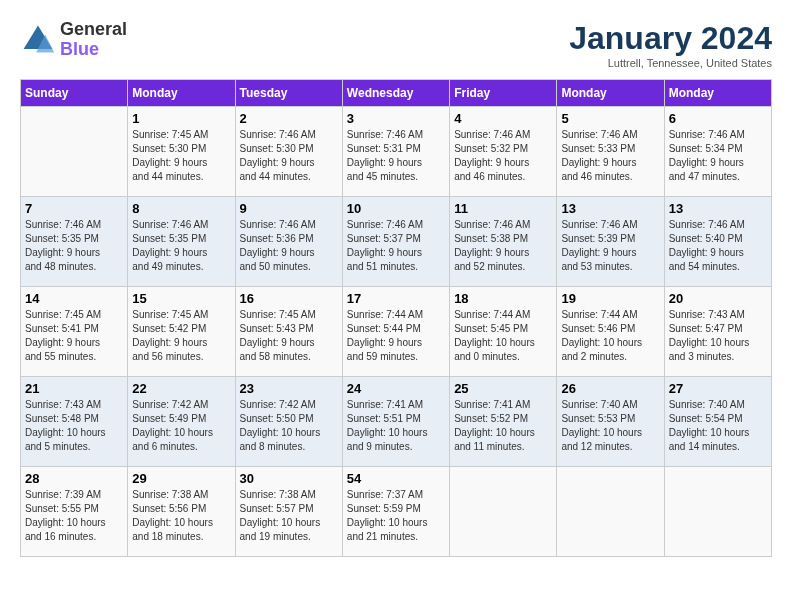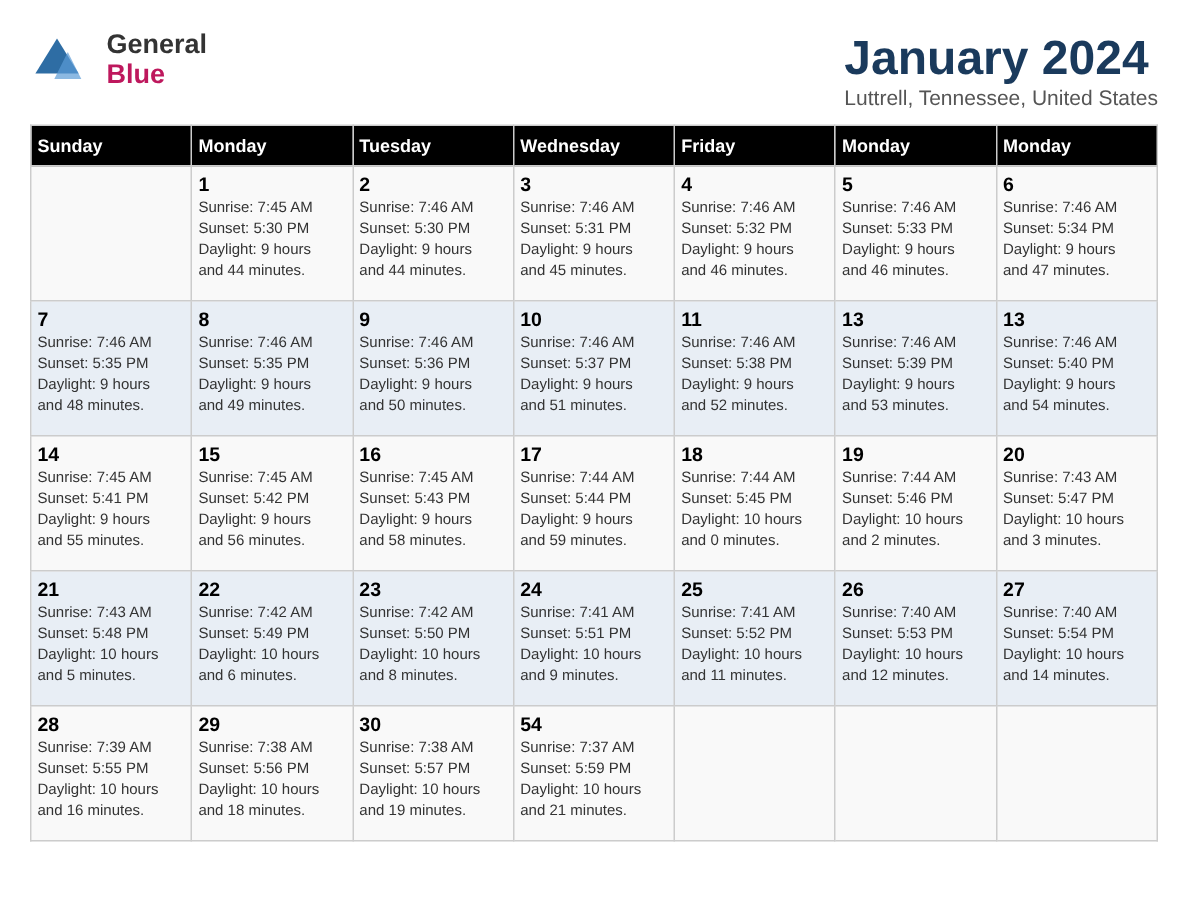--- a/index.html
+++ b/index.html
@@ -12,52 +12,52 @@
     }
     .header {
       display: flex;
       justify-content: space-between;
       align-items: flex-start;
       margin-bottom: 10px;
     }
     .logo {
       display: flex;
       align-items: center;
-      gap: 15px;
+      gap: 4px;
     }
     .logo-text {
       font-size: 18px;
       font-weight: bold;
       line-height: 1.1;
     }
     .logo-general { color: #333; }
-    .logo-blue { color: #be185d; }
+    .logo-blue { color: #8b5cf6; }
     .logo-icon {
       width: 36px;
       height: 36px;
     }
     .title-block {
-      text-align: left;
+      text-align: right;
     }
     .month-title {
       font-size: 32px;
       font-weight: bold;
       color: #1a3a5c;
     }
     .location {
-      font-size: 14px;
+      font-size: 11px;
       color: #555;
     }
     table {
       width: 100%;
       border-collapse: collapse;
       font-size: 11px;
     }
     thead tr th {
-      background-color: #000000;
+      background-color: #6d28d9;
       color: #fff;
       padding: 6px 4px;
       text-align: left;
       font-size: 12px;
       font-weight: bold;
       border: 1px solid #ccc;
     }
     tbody tr td {
       vertical-align: top;
       border: 1px solid #ccc;

